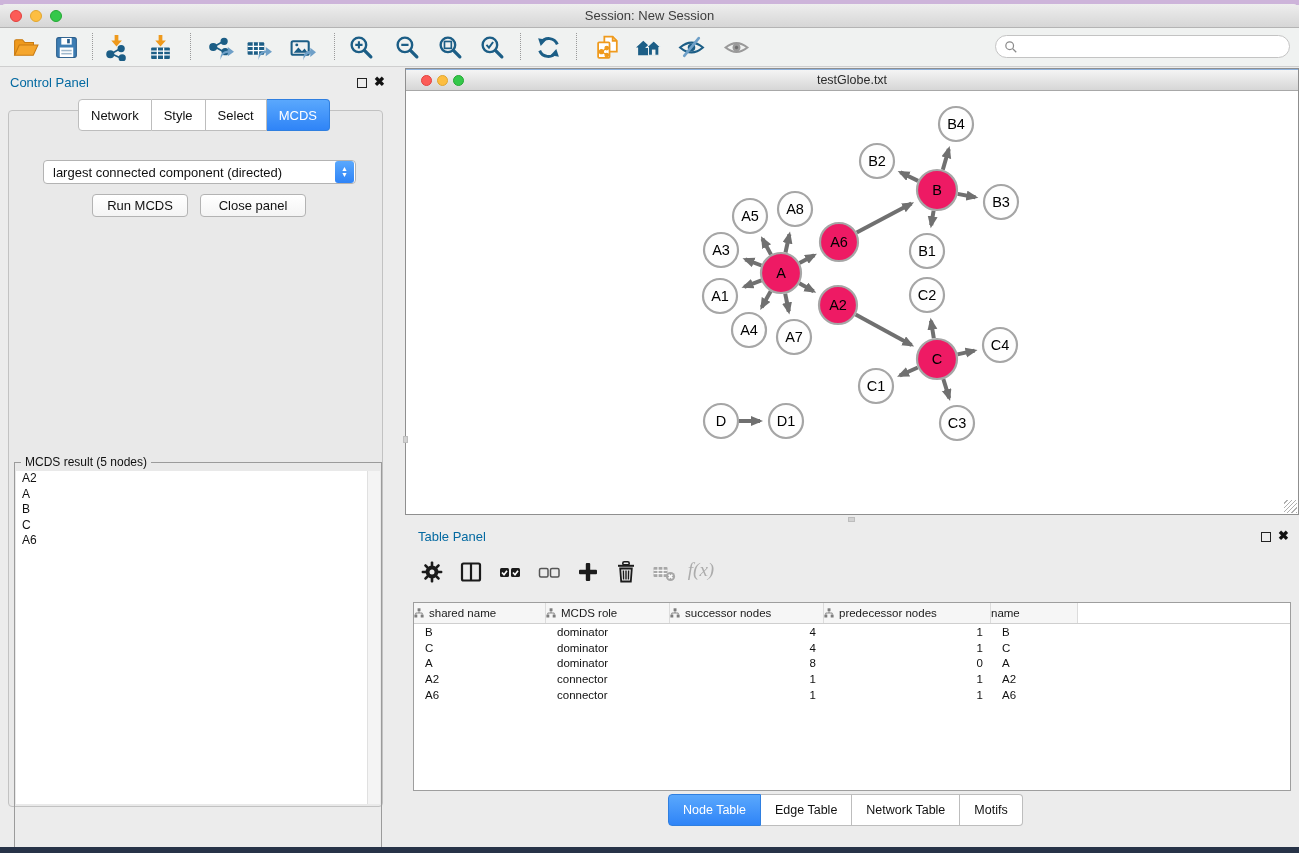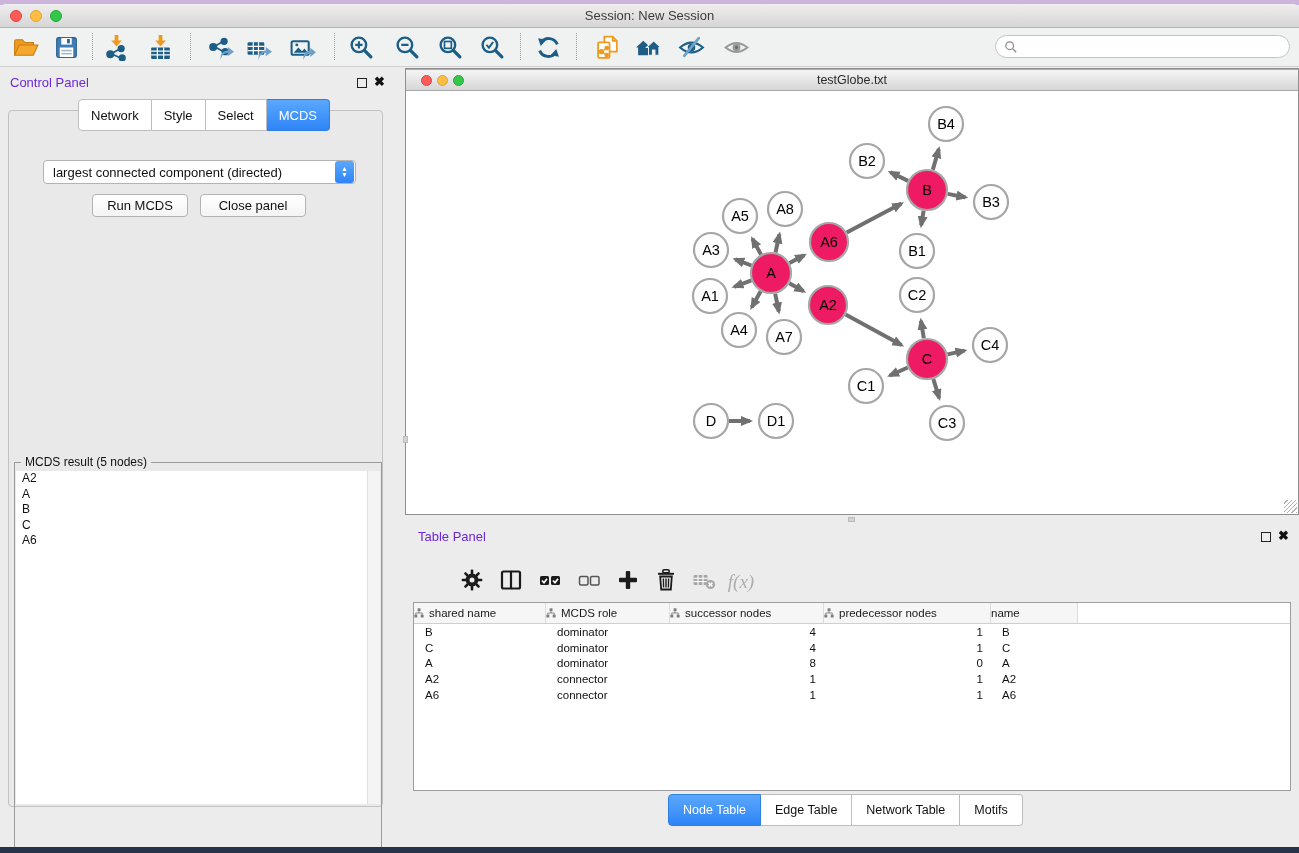--- a/index.html
+++ b/index.html
@@ -32,21 +32,21 @@
     align-items:center; justify-content:center; }
   .tb-btn svg { width:27px; height:27px; }
   .tb-sep { position:absolute; top:5px; height:27px; width:0;
     border-left:1px dotted #9a9a9a; }
   #toolbar-search { position:absolute; left:995px; top:7px; width:295px; height:23px;
     background:#fff; border:1px solid #c3c3c3; border-radius:12px; display:flex; align-items:center; padding-left:8px; }
   #toolbar-search svg { width:14px; height:14px; }
   #toolbar-search input { border:none; outline:none; flex:1; font-size:12px; background:transparent; padding-left:5px; }
 
   
-  .panel-title { font-size:13px; color:#6d28d9; }
+  .panel-title { font-size:13px; color:#0369a1; }
   #cp-title { left:10px; top:71px; }
   .win-float { position:absolute; width:10px; height:10px; border:1.5px solid #222; }
   .win-close { position:absolute; font-size:13px; font-weight:bold; color:#111; line-height:12px; }
   #cp-body { left:8px; top:106px; width:375px; height:697px; background:#e9e9e9;
     border:1px solid #c2c2c2; border-radius:4px; }
   .seg-tabs { position:absolute; display:flex; height:32px; z-index:3;text-align:center; }
   #cp-tabs { left:78px; top:95px; }
   .seg-tab { background:#fff; border:1px solid #bdbdbd; border-left:none; font-size:13px;
     color:#111; display:flex; align-items:center; justify-content:center; padding:0 12px; }
   .seg-tab:first-child { border-left:1px solid #bdbdbd; border-radius:4px 0 0 4px; }
@@ -75,28 +75,28 @@
 
   
   #net-frame { left:405px; top:64px; width:894px; height:447px; border:1px solid #8f8f8f;
     background:#fff; }
   #net-frame::before { content:""; position:absolute; left:0; top:0; width:100%; height:1px; background:#8fb2dc; }
   #net-titlebar { position:absolute; left:0; top:1px; width:100%; height:21px;
     background:linear-gradient(#f4f4f4,#d6d6d6); border-bottom:1px solid #a8a8a8; }
   #net-titlebar .tl { width:11px; height:11px; top:5px; }
   #net-titlebar .tl.red { left:15px; } #net-titlebar .tl.yellow { left:31px; } #net-titlebar .tl.green { left:47px; }
   #net-title { width:100%; text-align:center; font-size:12.5px; color:#2b2b2b; line-height:21px; }
-  #net-canvas { position:absolute; left:0; top:22px; width:892px; height:423px; background:#fff; }
+  #net-canvas { position:absolute; left:0; top:22px; width:892px; height:423px; background:#fff;padding-left:10px; }
   #net-resize { position:absolute; right:1px; bottom:1px; width:13px; height:13px;
     background:repeating-linear-gradient(135deg,transparent 0 2px,#b0b0b0 2px 3px); }
 
   
   #tp-title { left:418px; top:525px; }
   #tp-toolbar { left:413px; top:553px; width:878px; height:40px; }
-  .tp-btn { position:absolute; top:2px; width:34px; height:34px; display:flex; align-items:flex-end; justify-content:center;margin-left:40px; }
+  .tp-btn { position:absolute; top:2px; width:34px; height:34px; display:flex; align-items:flex-start; justify-content:center; }
   .tp-btn svg { width:26px; height:26px; }
   .fx-label { font-family:"Liberation Serif", serif; font-style:italic; font-size:19px; color:#a6a6a6; }
   #data-table { left:413px; top:598px; width:878px; height:189px; background:#fff;
     border:1px solid #9e9e9e; overflow:hidden; }
   #tbl-header { display:flex; height:21px; background:#f6f6f6; border-bottom:1px solid #cfcfcf; }
   .th { display:flex; align-items:center; justify-content:flex-start; gap:5px;
     border-right:1px solid #dcdcdc; font-size:11.5px; color:#1a1a1a; height:100%; }
   .th svg { width:10px; height:10px; }
   .tr { display:flex; height:15.8px; align-items:center; }
   .td { font-size:11.5px; color:#111; overflow:hidden; white-space:nowrap; }

